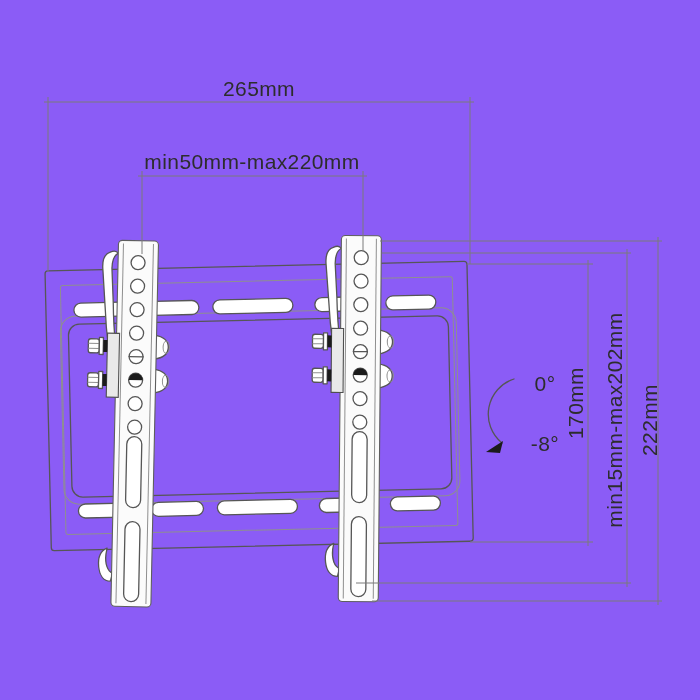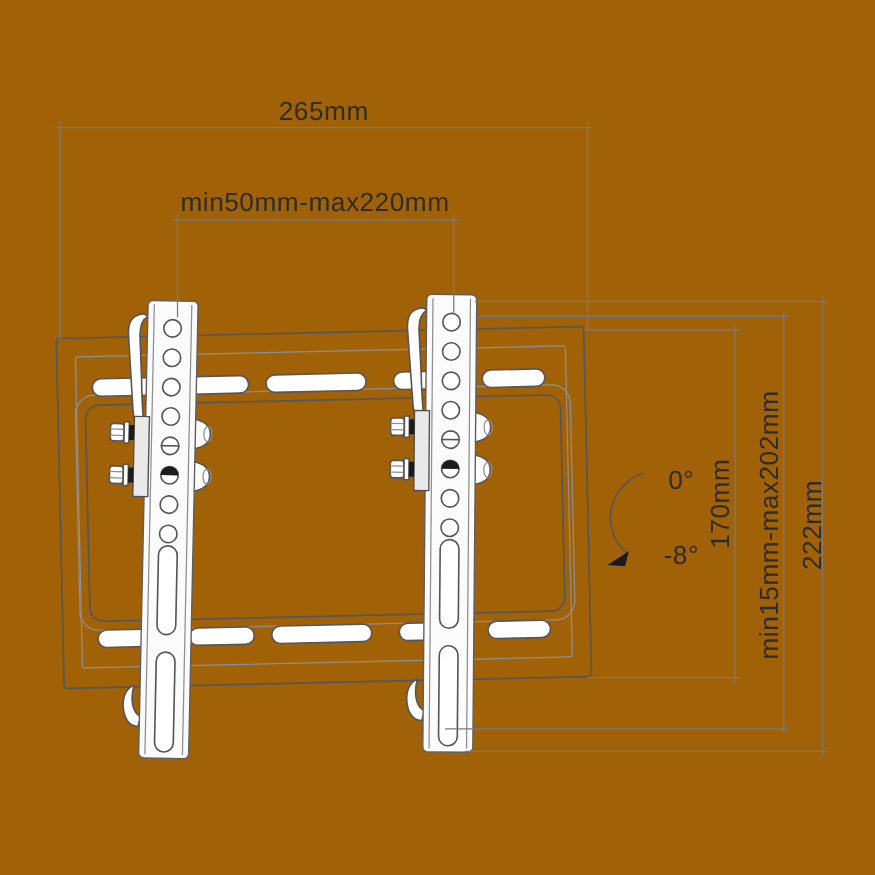--- a/index.html
+++ b/index.html
@@ -1,16 +1,16 @@
 <!DOCTYPE html>
 <html><head>
 <meta charset="utf-8">
 <style>
   html,body{margin:0;padding:0;background:#ffffff;}
-  .canvas{position:relative;width:700px;height:700px;background:#a16207;overflow:hidden;
+  .canvas{position:relative;width:700px;height:700px;background:#8b5cf6;overflow:hidden;
           font-family:"Liberation Sans", sans-serif;}
   svg{display:block;}
   .ln   {stroke:#565656;stroke-width:1.3;fill:none;stroke-linejoin:round;stroke-linecap:round;}
   .lnf  {stroke:#565656;stroke-width:1.3;fill:#ffffff;stroke-linejoin:round;}
   .lnfs {stroke:#5e5e5e;stroke-width:1.1;fill:#fbfbfb;stroke-linejoin:round;}
   .thin {stroke:#8f8f8f;stroke-width:1;fill:none;}
   .dim  {stroke:#7a7a7a;stroke-width:1;fill:none;}
   .dark {fill:#1b1b1b;stroke:none;}
   .grayf{fill:#e9e9e9;stroke:#4f4f4f;stroke-width:1.1;}
   text.lbl{fill:#2d2d2d;font-size:21px;letter-spacing:0.4px;}

